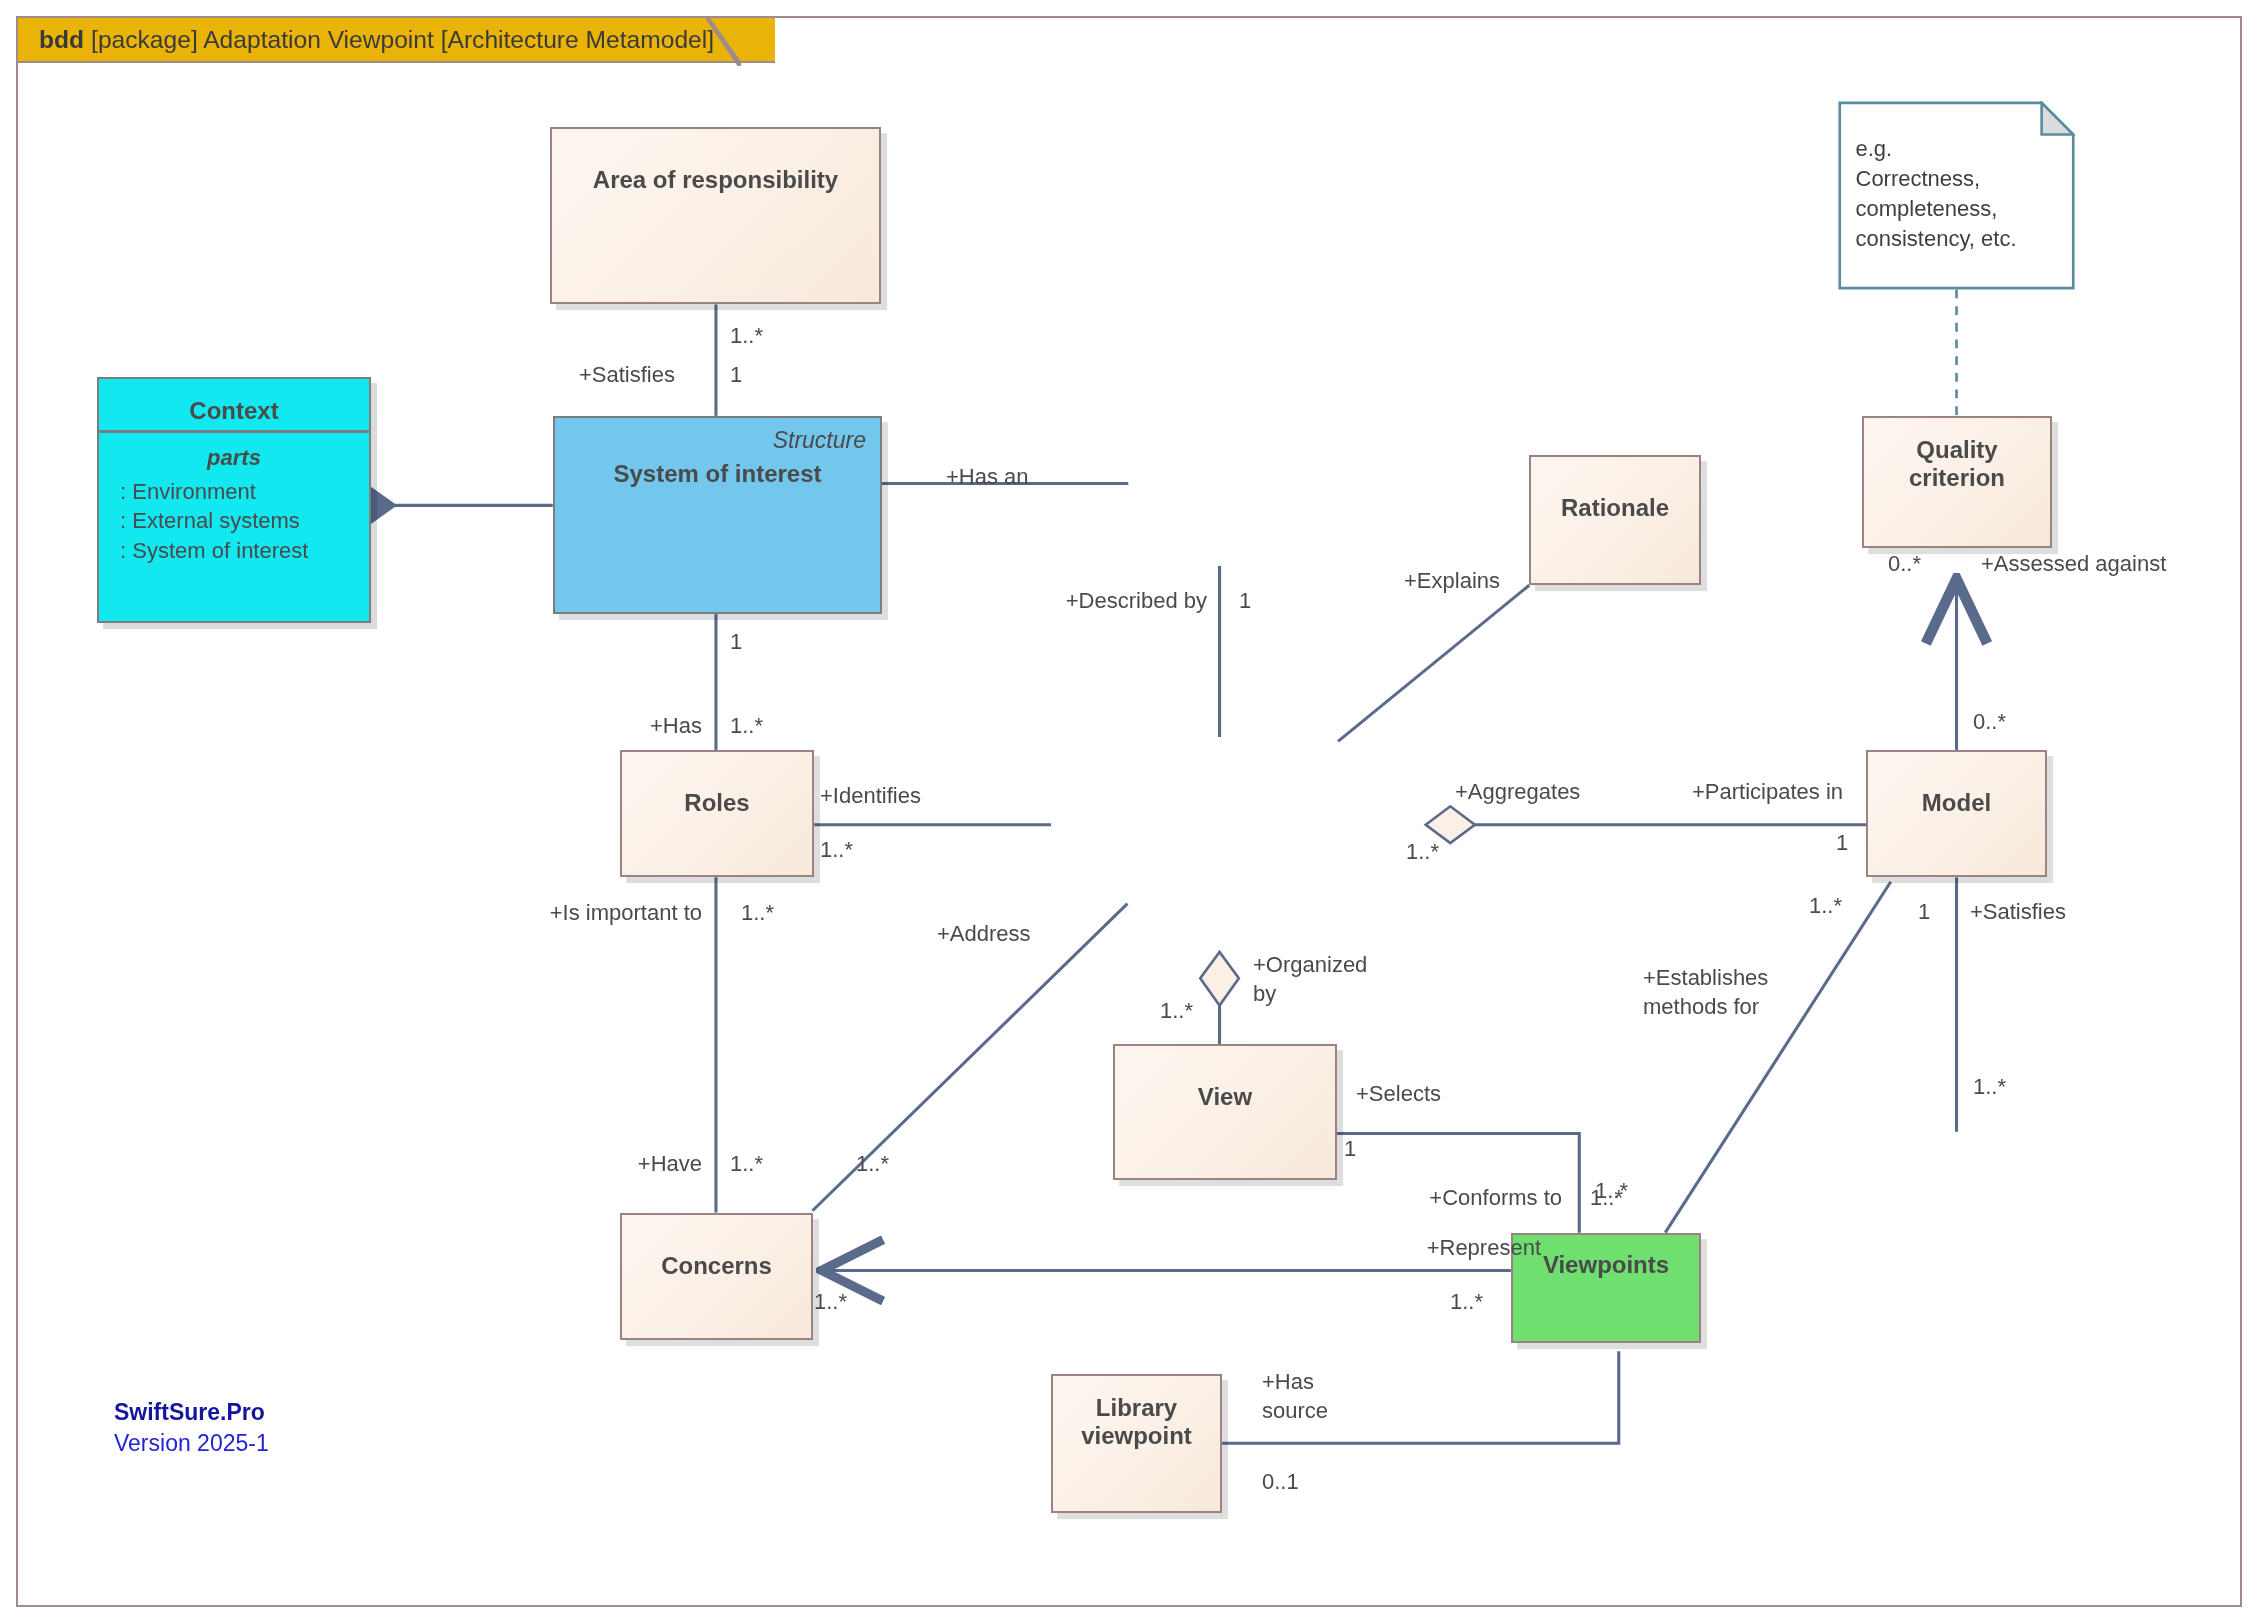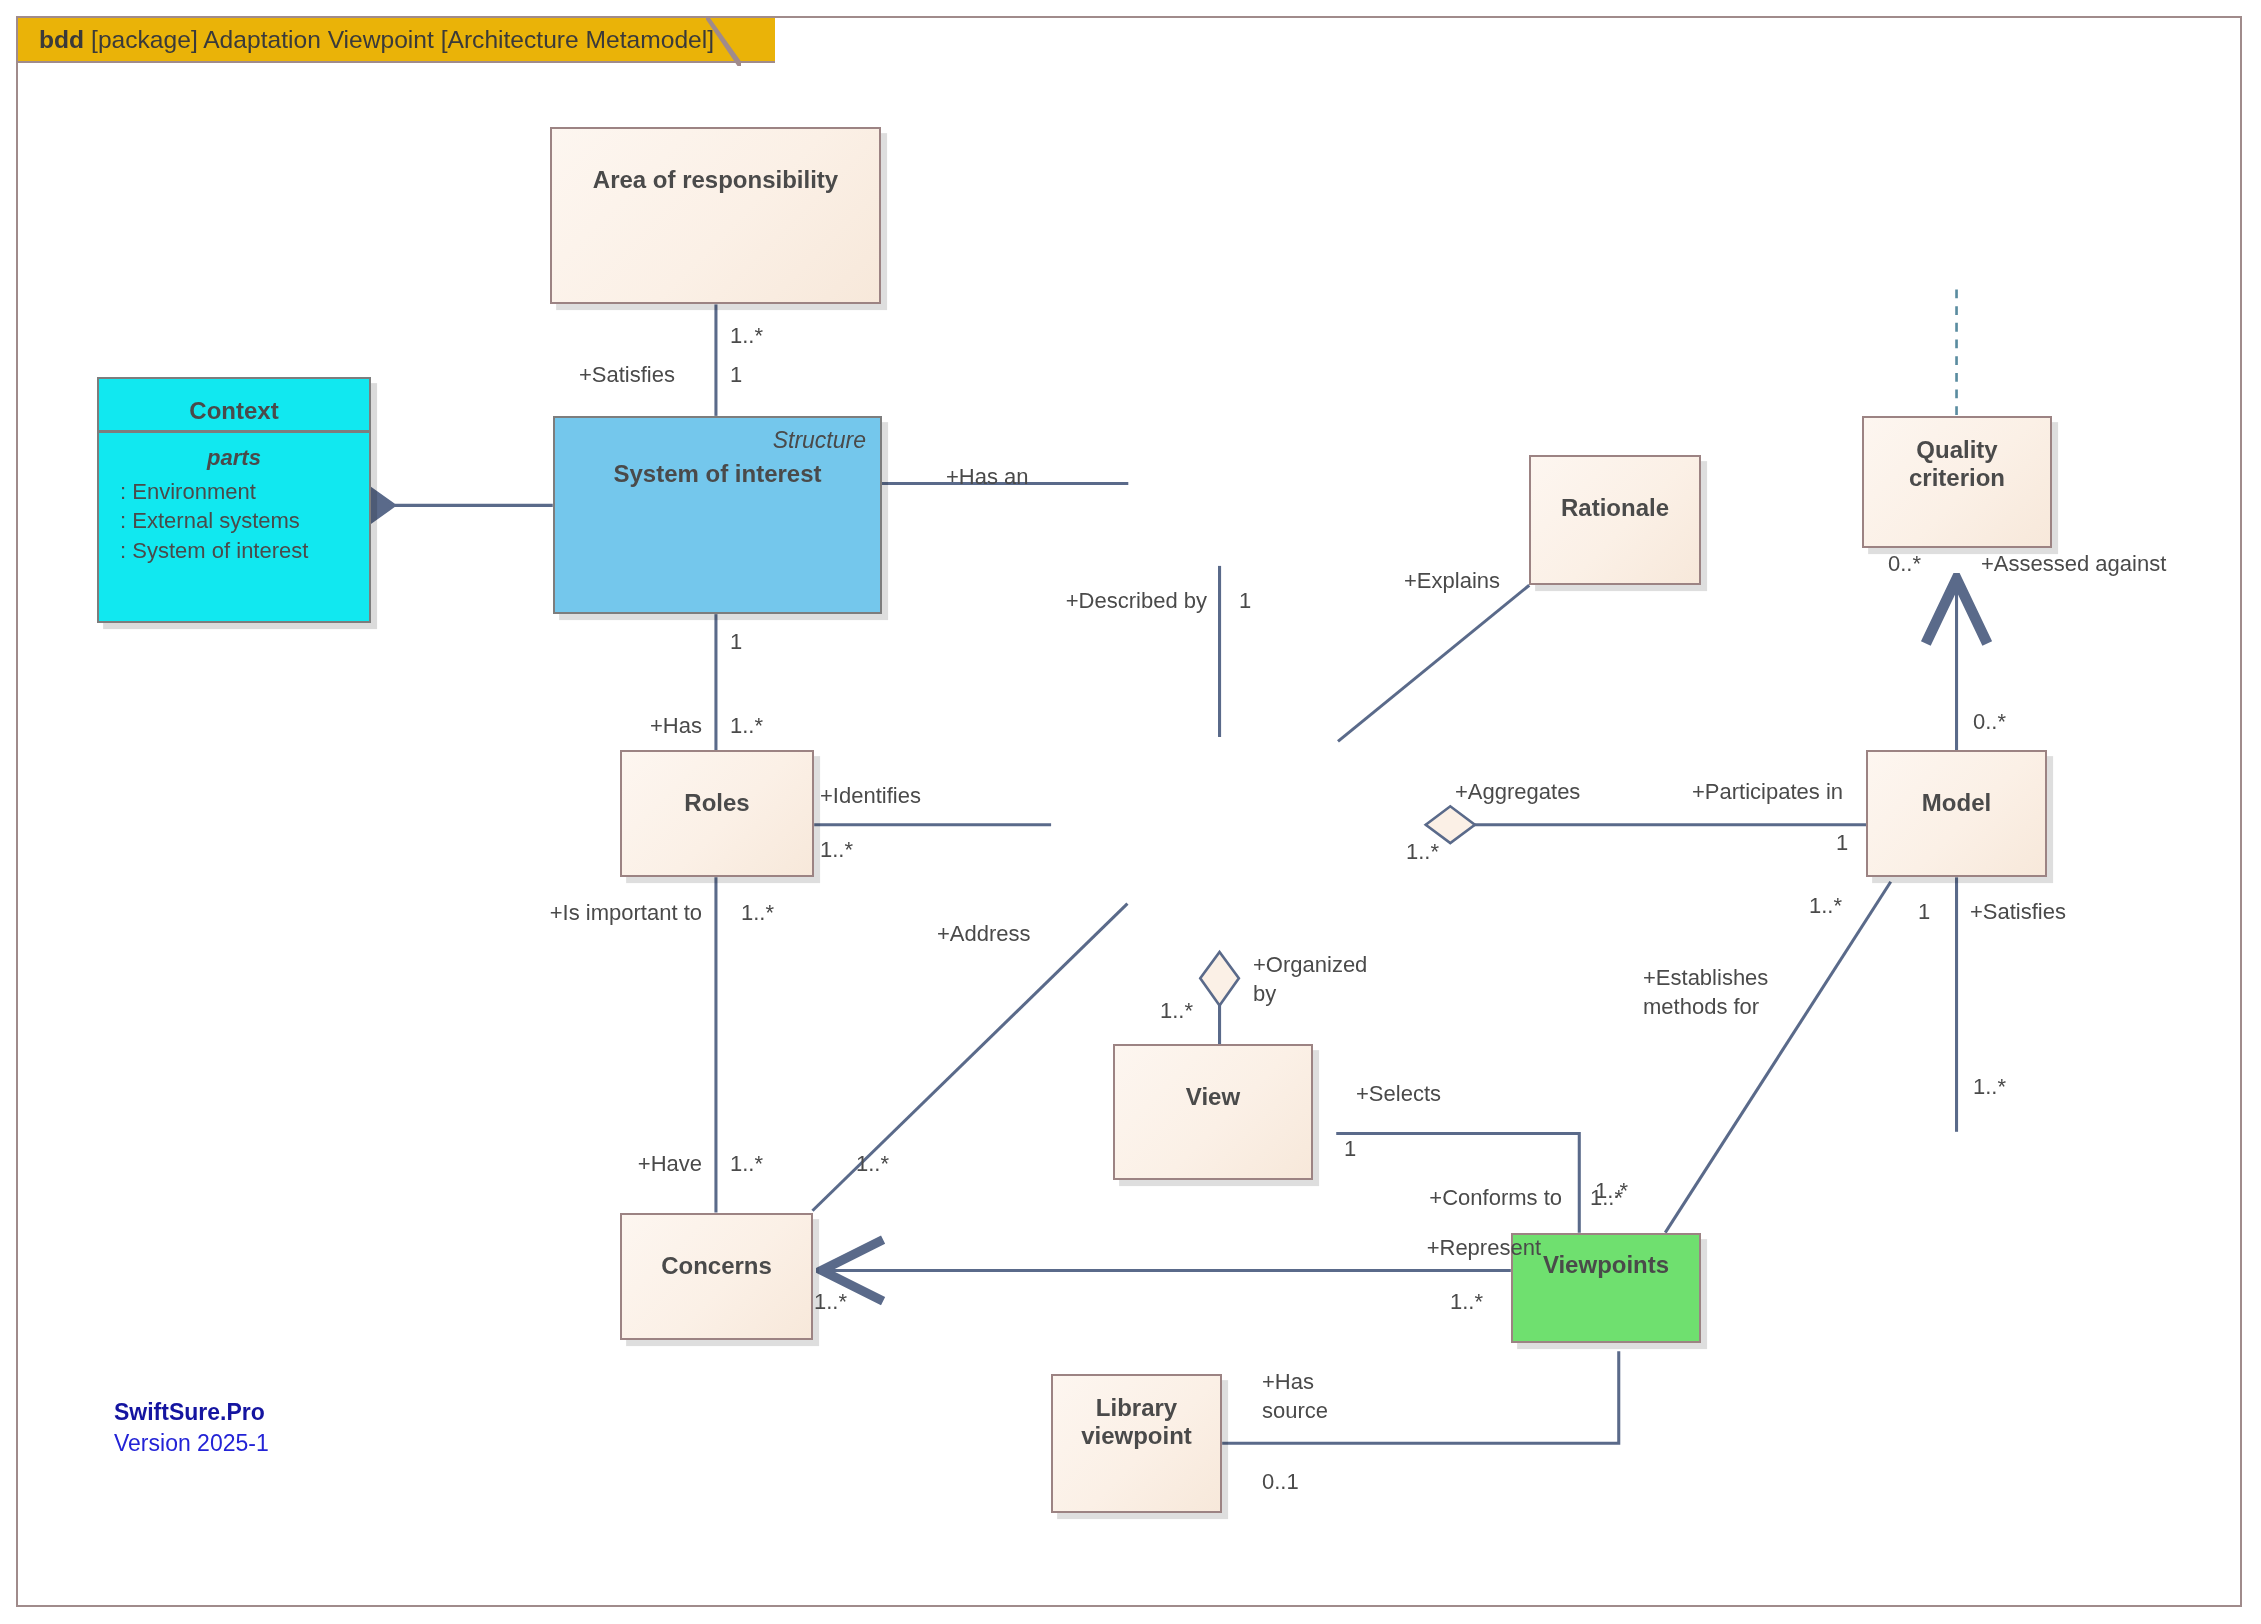--- a/index.html
+++ b/index.html
@@ -259,38 +259,48 @@
 
   <div class="blk" style="left:620px; top:750px; width:194px; height:127px;">
     <span class="title">Roles</span>
   </div>
 
 
   <div class="blk" style="left:1866px; top:750px; width:181px; height:127px;">
     <span class="title">Model</span>
   </div>
 
-  <div class="blk" style="left:1113px; top:1044px; width:200px; height:136px;">
+  <div class="blk" style="left:1113px; top:1044px; width:224px; height:136px;">
     <span class="title">View</span>
   </div>
 
 
   <div class="blk" style="left:620px; top:1213px; width:193px; height:127px;">
     <span class="title">Concerns</span>
   </div>
 
   <div class="blk two-line" style="left:1051px; top:1374px; width:171px; height:139px;">
     <span class="title" style="white-space:pre-line;">Library
 viewpoint</span>
   </div>
 
   <div class="blk vp" style="left:1511px; top:1233px; width:190px; height:110px;">
     <span class="title">Viewpoints</span>
   </div>
 
+  <div class="note" style="left:1838px; top:101px; width:237px; height:189px; border:none; background:transparent;">
+    <svg class="note-shape" width="237" height="189" viewBox="0 0 270 215">
+      <path d="M2,2 L232,2 L268,38 L268,213 L2,213 Z" fill="#ffffff" stroke="#5a8ca0" stroke-width="3"></path>
+      <path d="M232,2 L268,38 L232,38 Z" fill="#dcdcdc" stroke="#5a8ca0" stroke-width="3"></path>
+    </svg>
+    <div class="note-body" style="position:relative;">e.g.
+Correctness,
+completeness,
+consistency, etc.</div>
+  </div>
 
   <div class="lab right" style="left:500px; top:360px; width:175px;">+Satisfies</div>
   <div class="lab" style="left:730px; top:321px;">1..*</div>
   <div class="lab" style="left:730px; top:360px;">1</div>
 
   <div class="lab" style="left:946px; top:462px;">+Has an</div>
 
   <div class="lab right" style="left:939px; top:586px; width:268px;">+Described by</div>
   <div class="lab" style="left:1239px; top:586px;">1</div>
 

